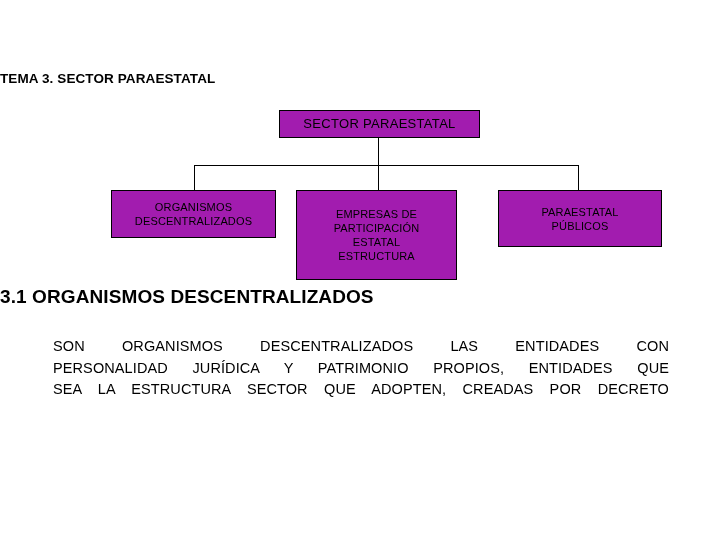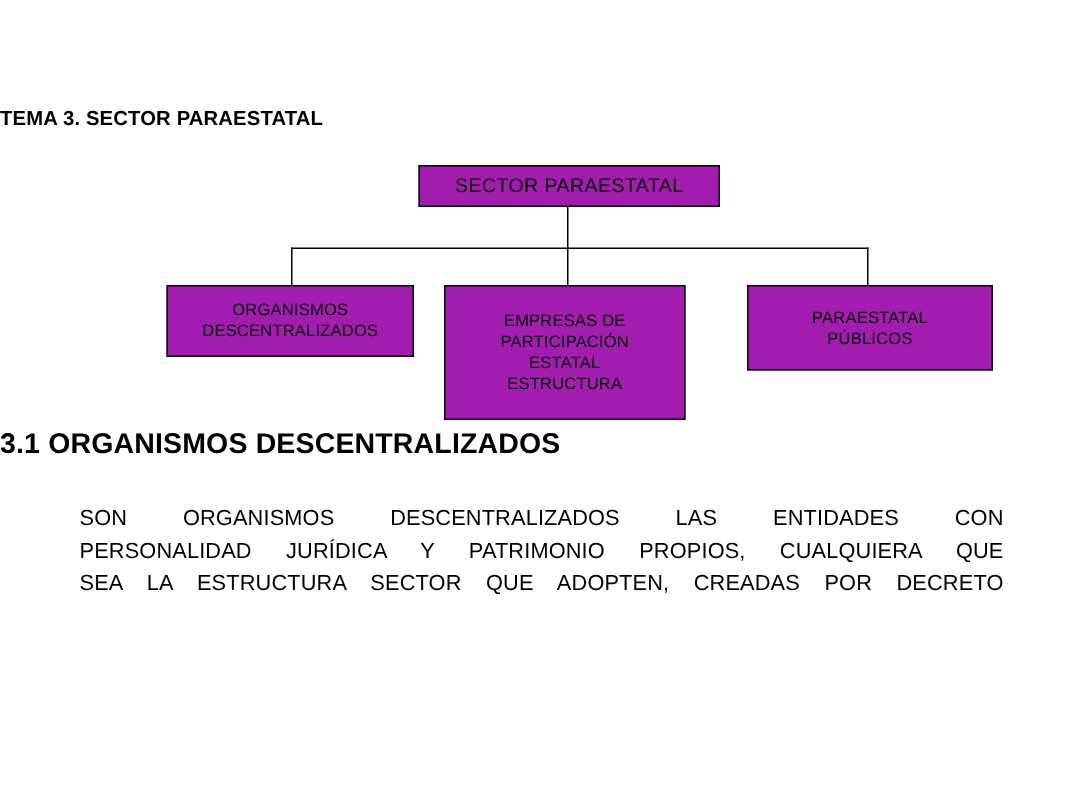--- a/index.html
+++ b/index.html
@@ -176,17 +176,17 @@
     <div class="node node-c">
       <span class="node-text"><span>PARAESTATAL</span><br><span>PÚBLICOS</span></span>
     </div>
 
   </div>
 
   <div class="section-heading">3.1 ORGANISMOS DESCENTRALIZADOS</div>
 
   <div class="body-copy">
     <span class="line-item">SON ORGANISMOS DESCENTRALIZADOS LAS ENTIDADES CON</span>
-    <span class="line-item">PERSONALIDAD JURÍDICA Y PATRIMONIO PROPIOS, CUALQUIERA QUE</span>
+    <span class="line-item">PERSONALIDAD JURÍDICA Y PATRIMONIO PROPIOS, ENTIDADES QUE</span>
     <span class="line-item">SEA LA ESTRUCTURA SECTOR QUE ADOPTEN, CREADAS POR DECRETO</span>
   </div>
 
 </div>
 
 </body></html>

